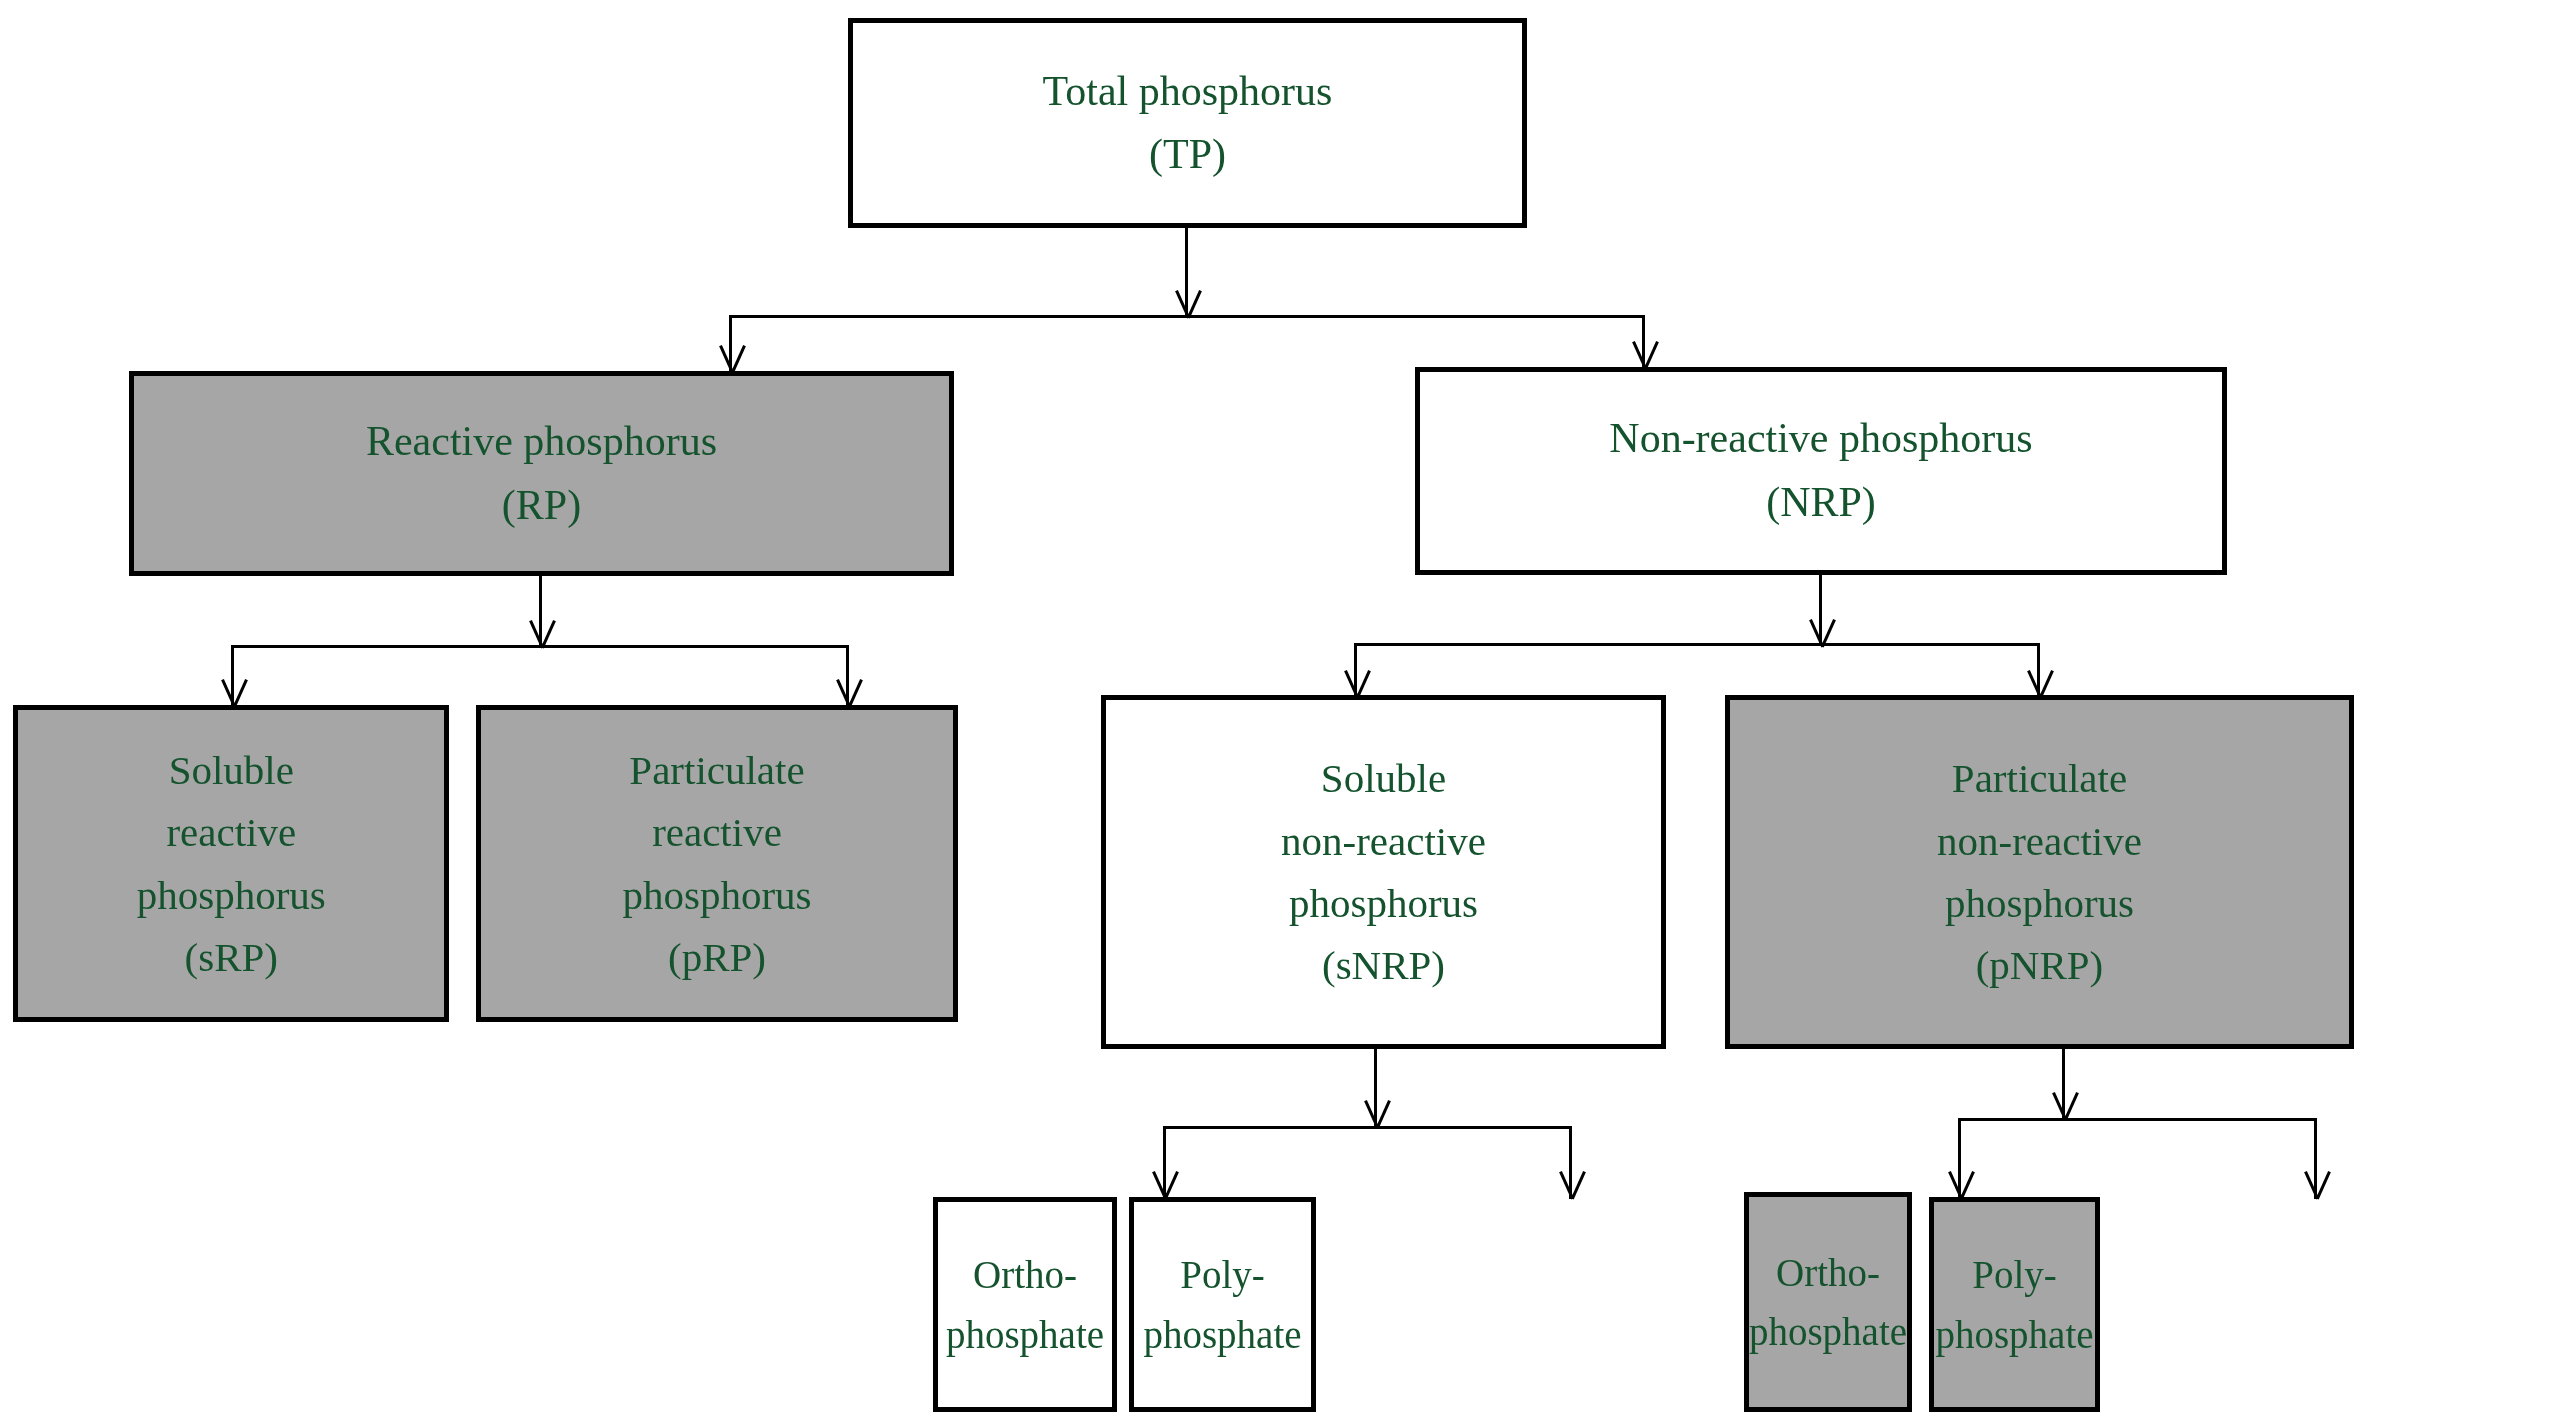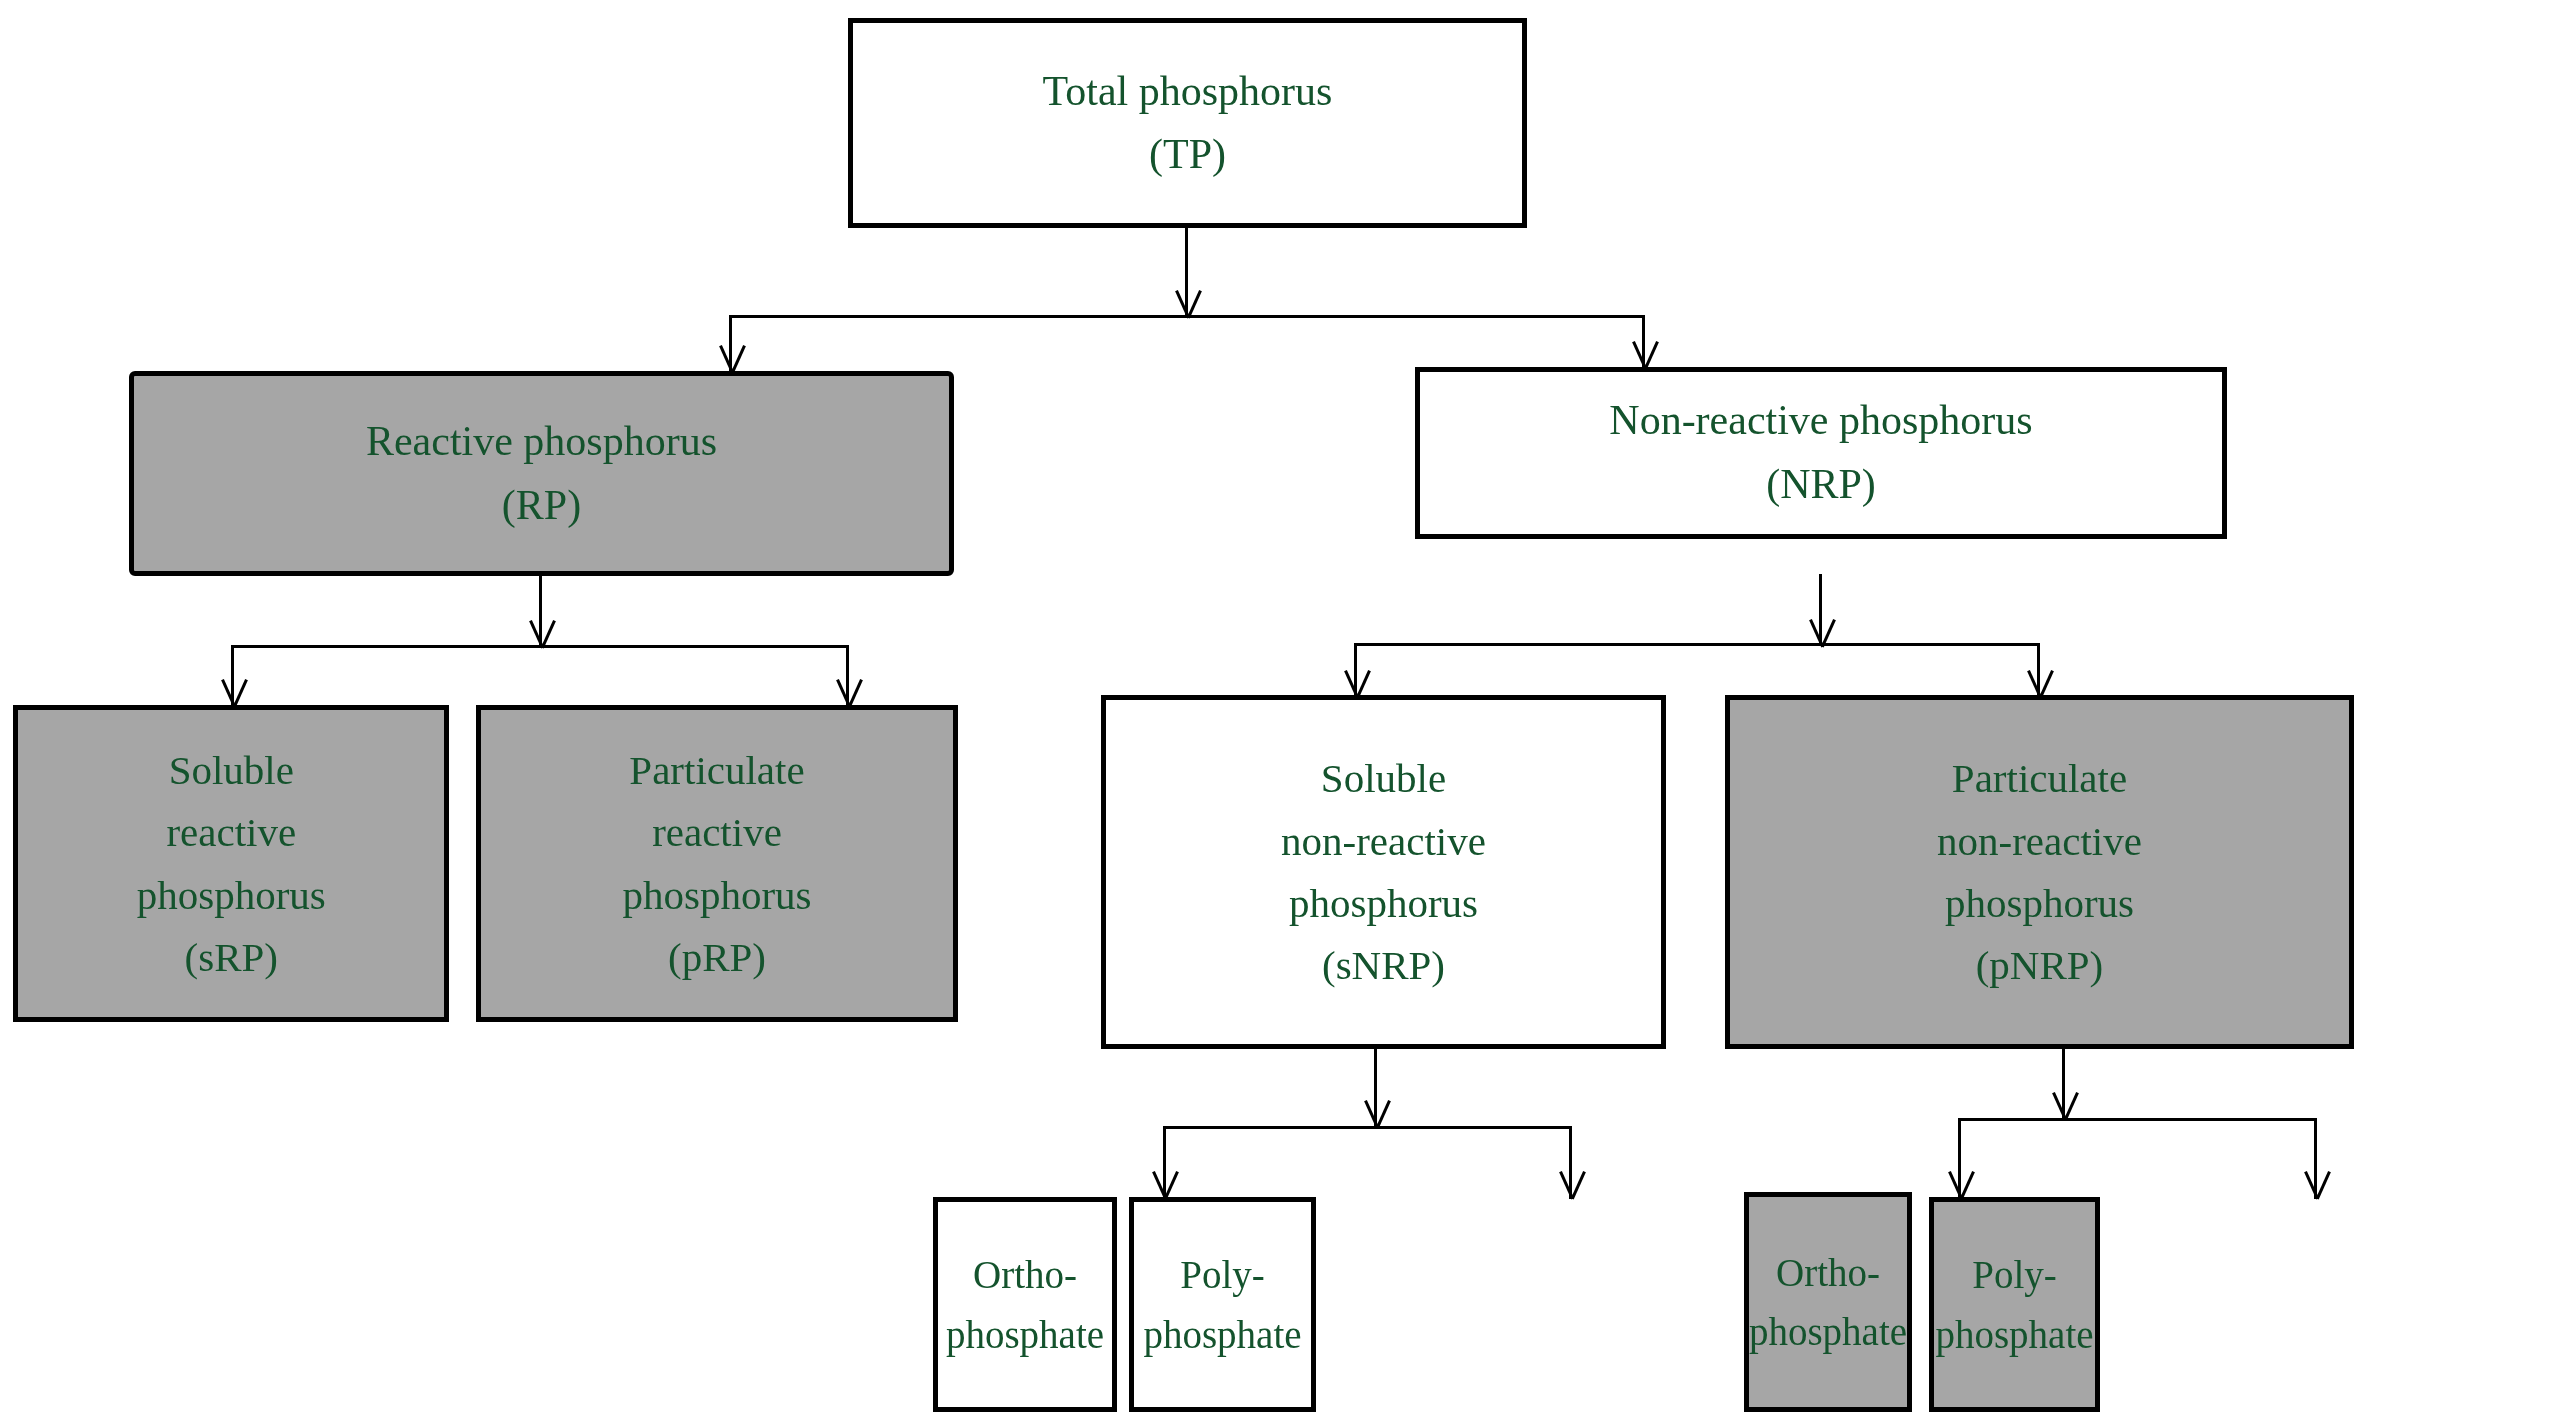--- a/index.html
+++ b/index.html
@@ -126,26 +126,26 @@
   <div class="conn-v" style="left:1958px; top:1118px; height:81px;"></div>
   <div class="arrow-v" style="left:1945px; top:1169px;"></div>
   <div class="conn-v" style="left:2314px; top:1118px; height:81px;"></div>
   <div class="arrow-v" style="left:2301px; top:1169px;"></div>
 
   <div class="node tier-1" style="left:848px; top:18.4px; width:679px; height:210px;">
     <span class="line">Total phosphorus</span>
     <span class="line">(TP)</span>
   </div>
 
-  <div class="node shaded tier-2" style="left:129px; top:371px; width:825px; height:205px;border-radius:6px;">
+  <div class="node shaded tier-2" style="left:129px; top:371px; width:825px; height:205px;">
     <span class="line">Reactive phosphorus</span>
     <span class="line">(RP)</span>
   </div>
 
-  <div class="node tier-2" style="left:1415px; top:367px; width:812px; height:172px;">
+  <div class="node tier-2" style="left:1415px; top:367px; width:812px; height:208px;">
     <span class="line">Non-reactive phosphorus</span>
     <span class="line">(NRP)</span>
   </div>
 
   <div class="node shaded tier-3" style="left:13.3px; top:705px; width:436px; height:317px;">
     <span class="line">Soluble</span>
     <span class="line">reactive</span>
     <span class="line">phosphorus</span>
     <span class="line">(sRP)</span>
   </div>

